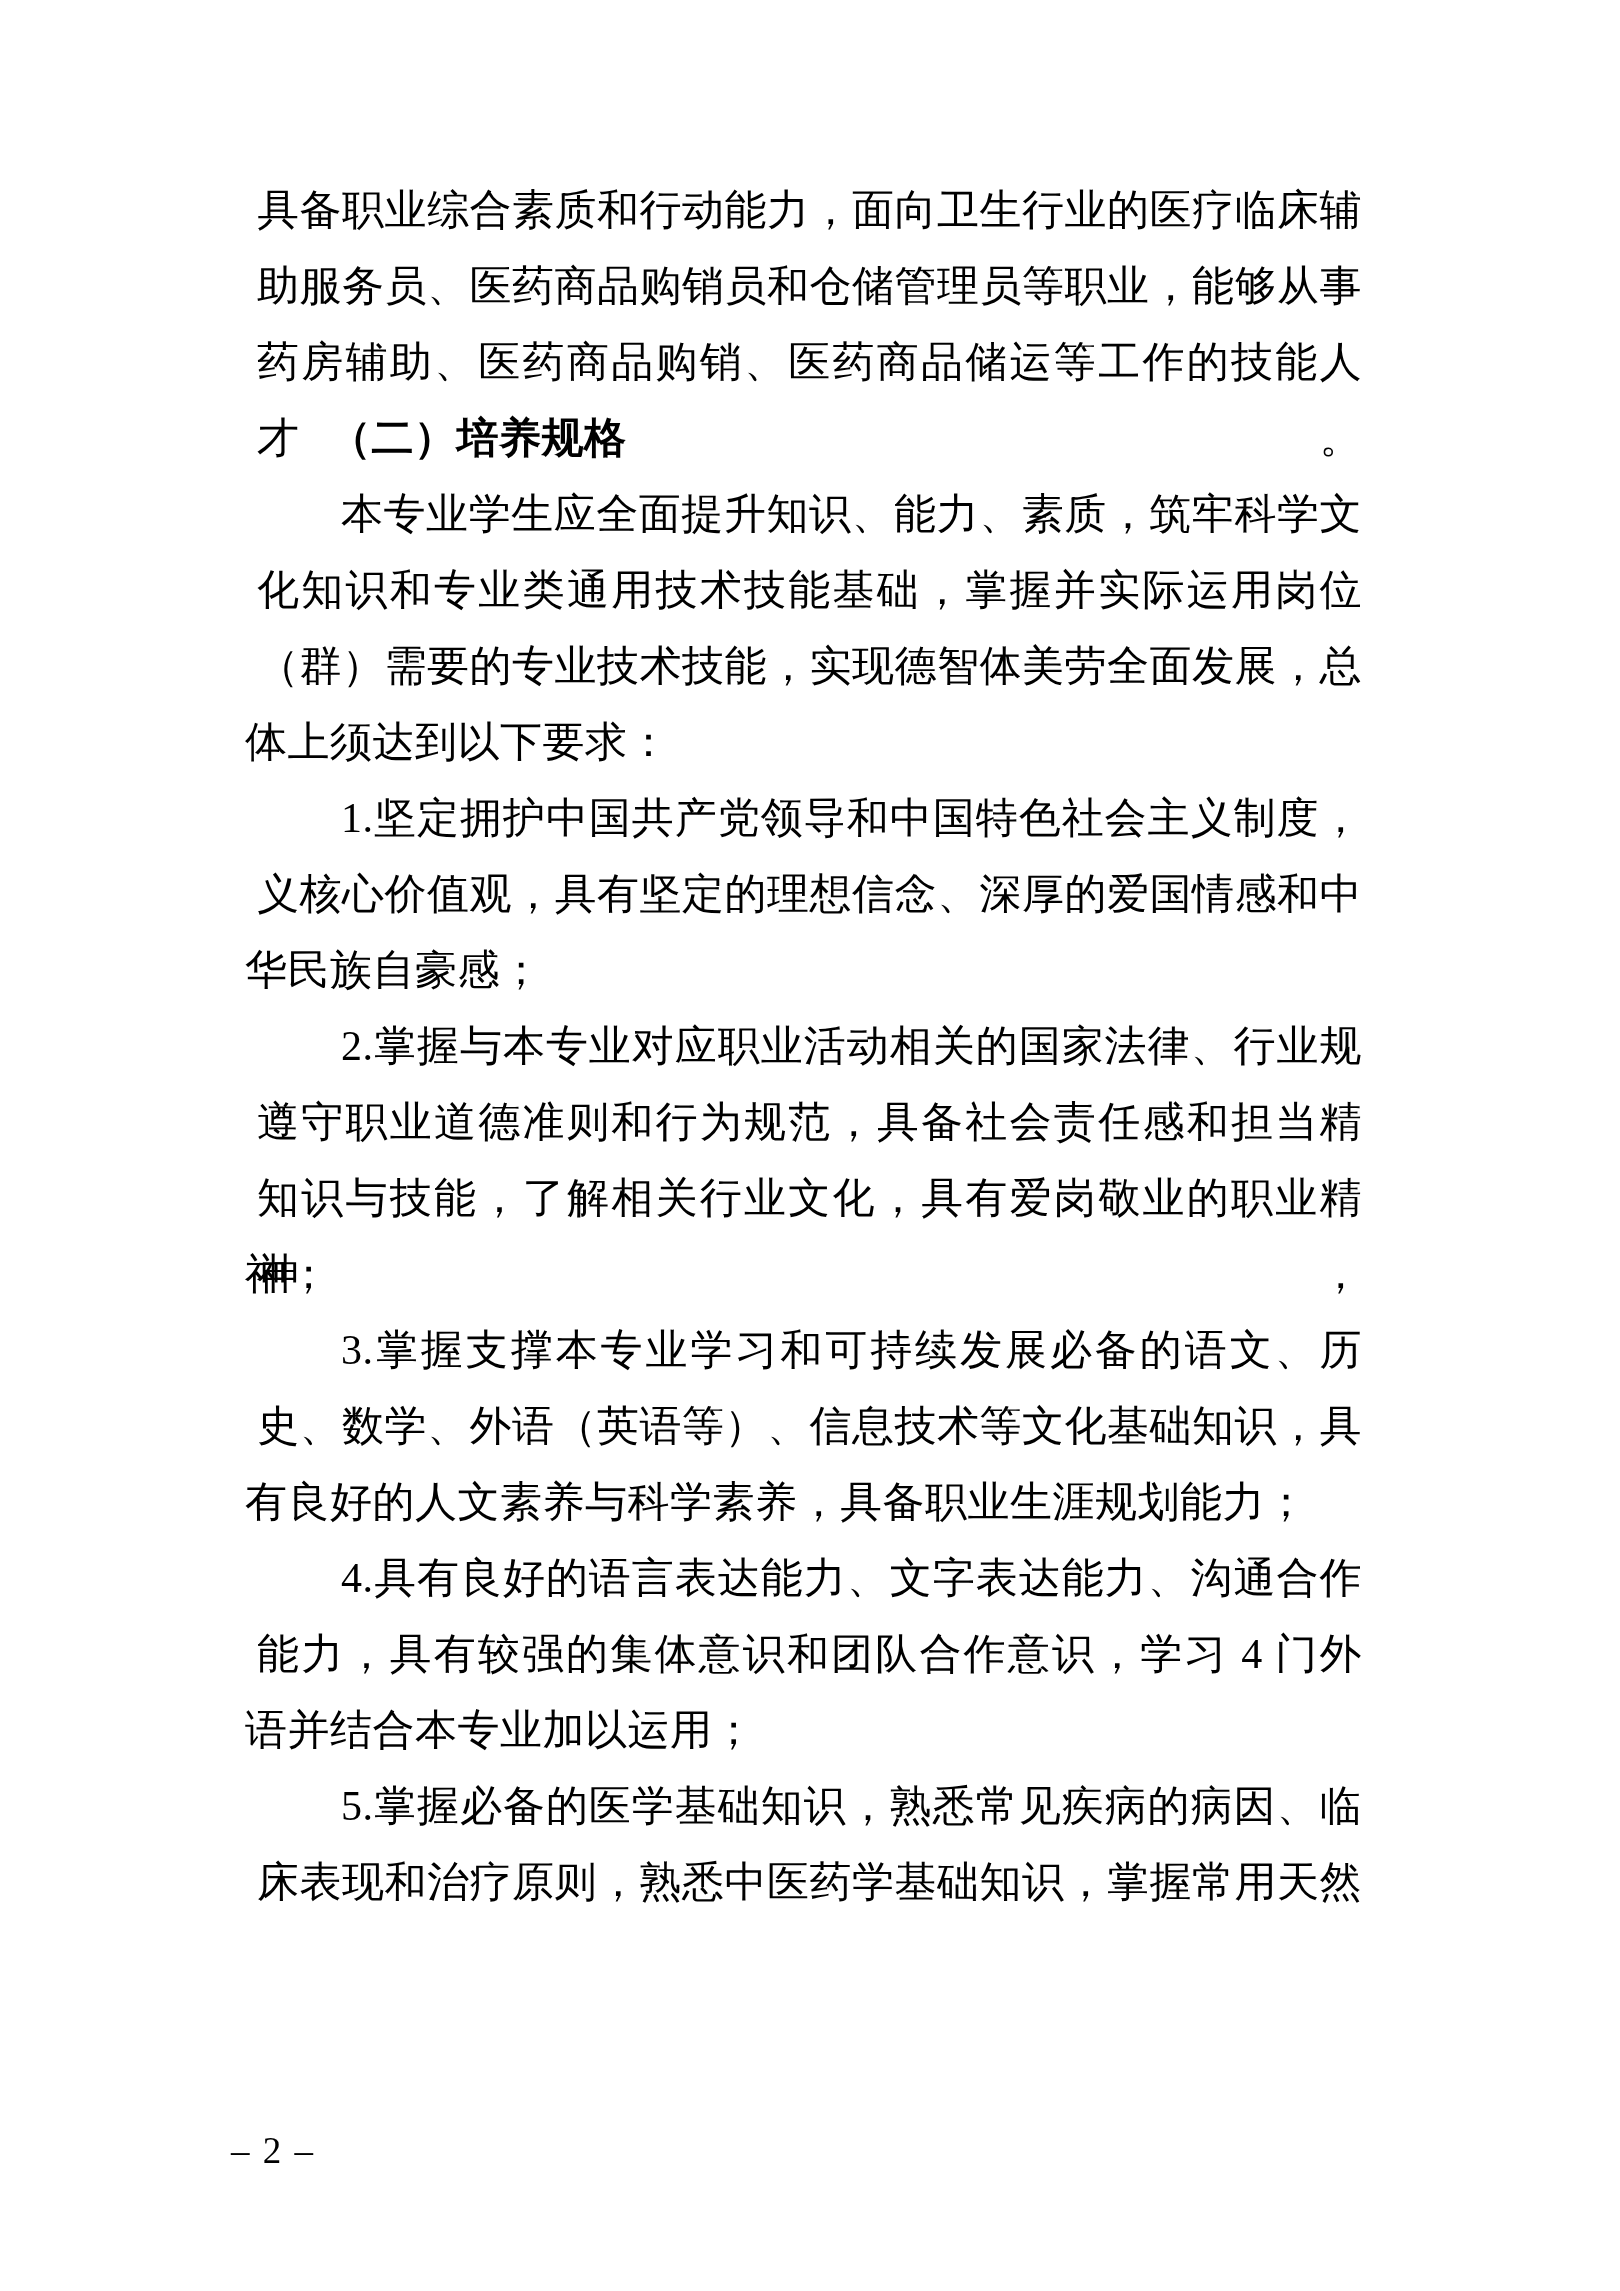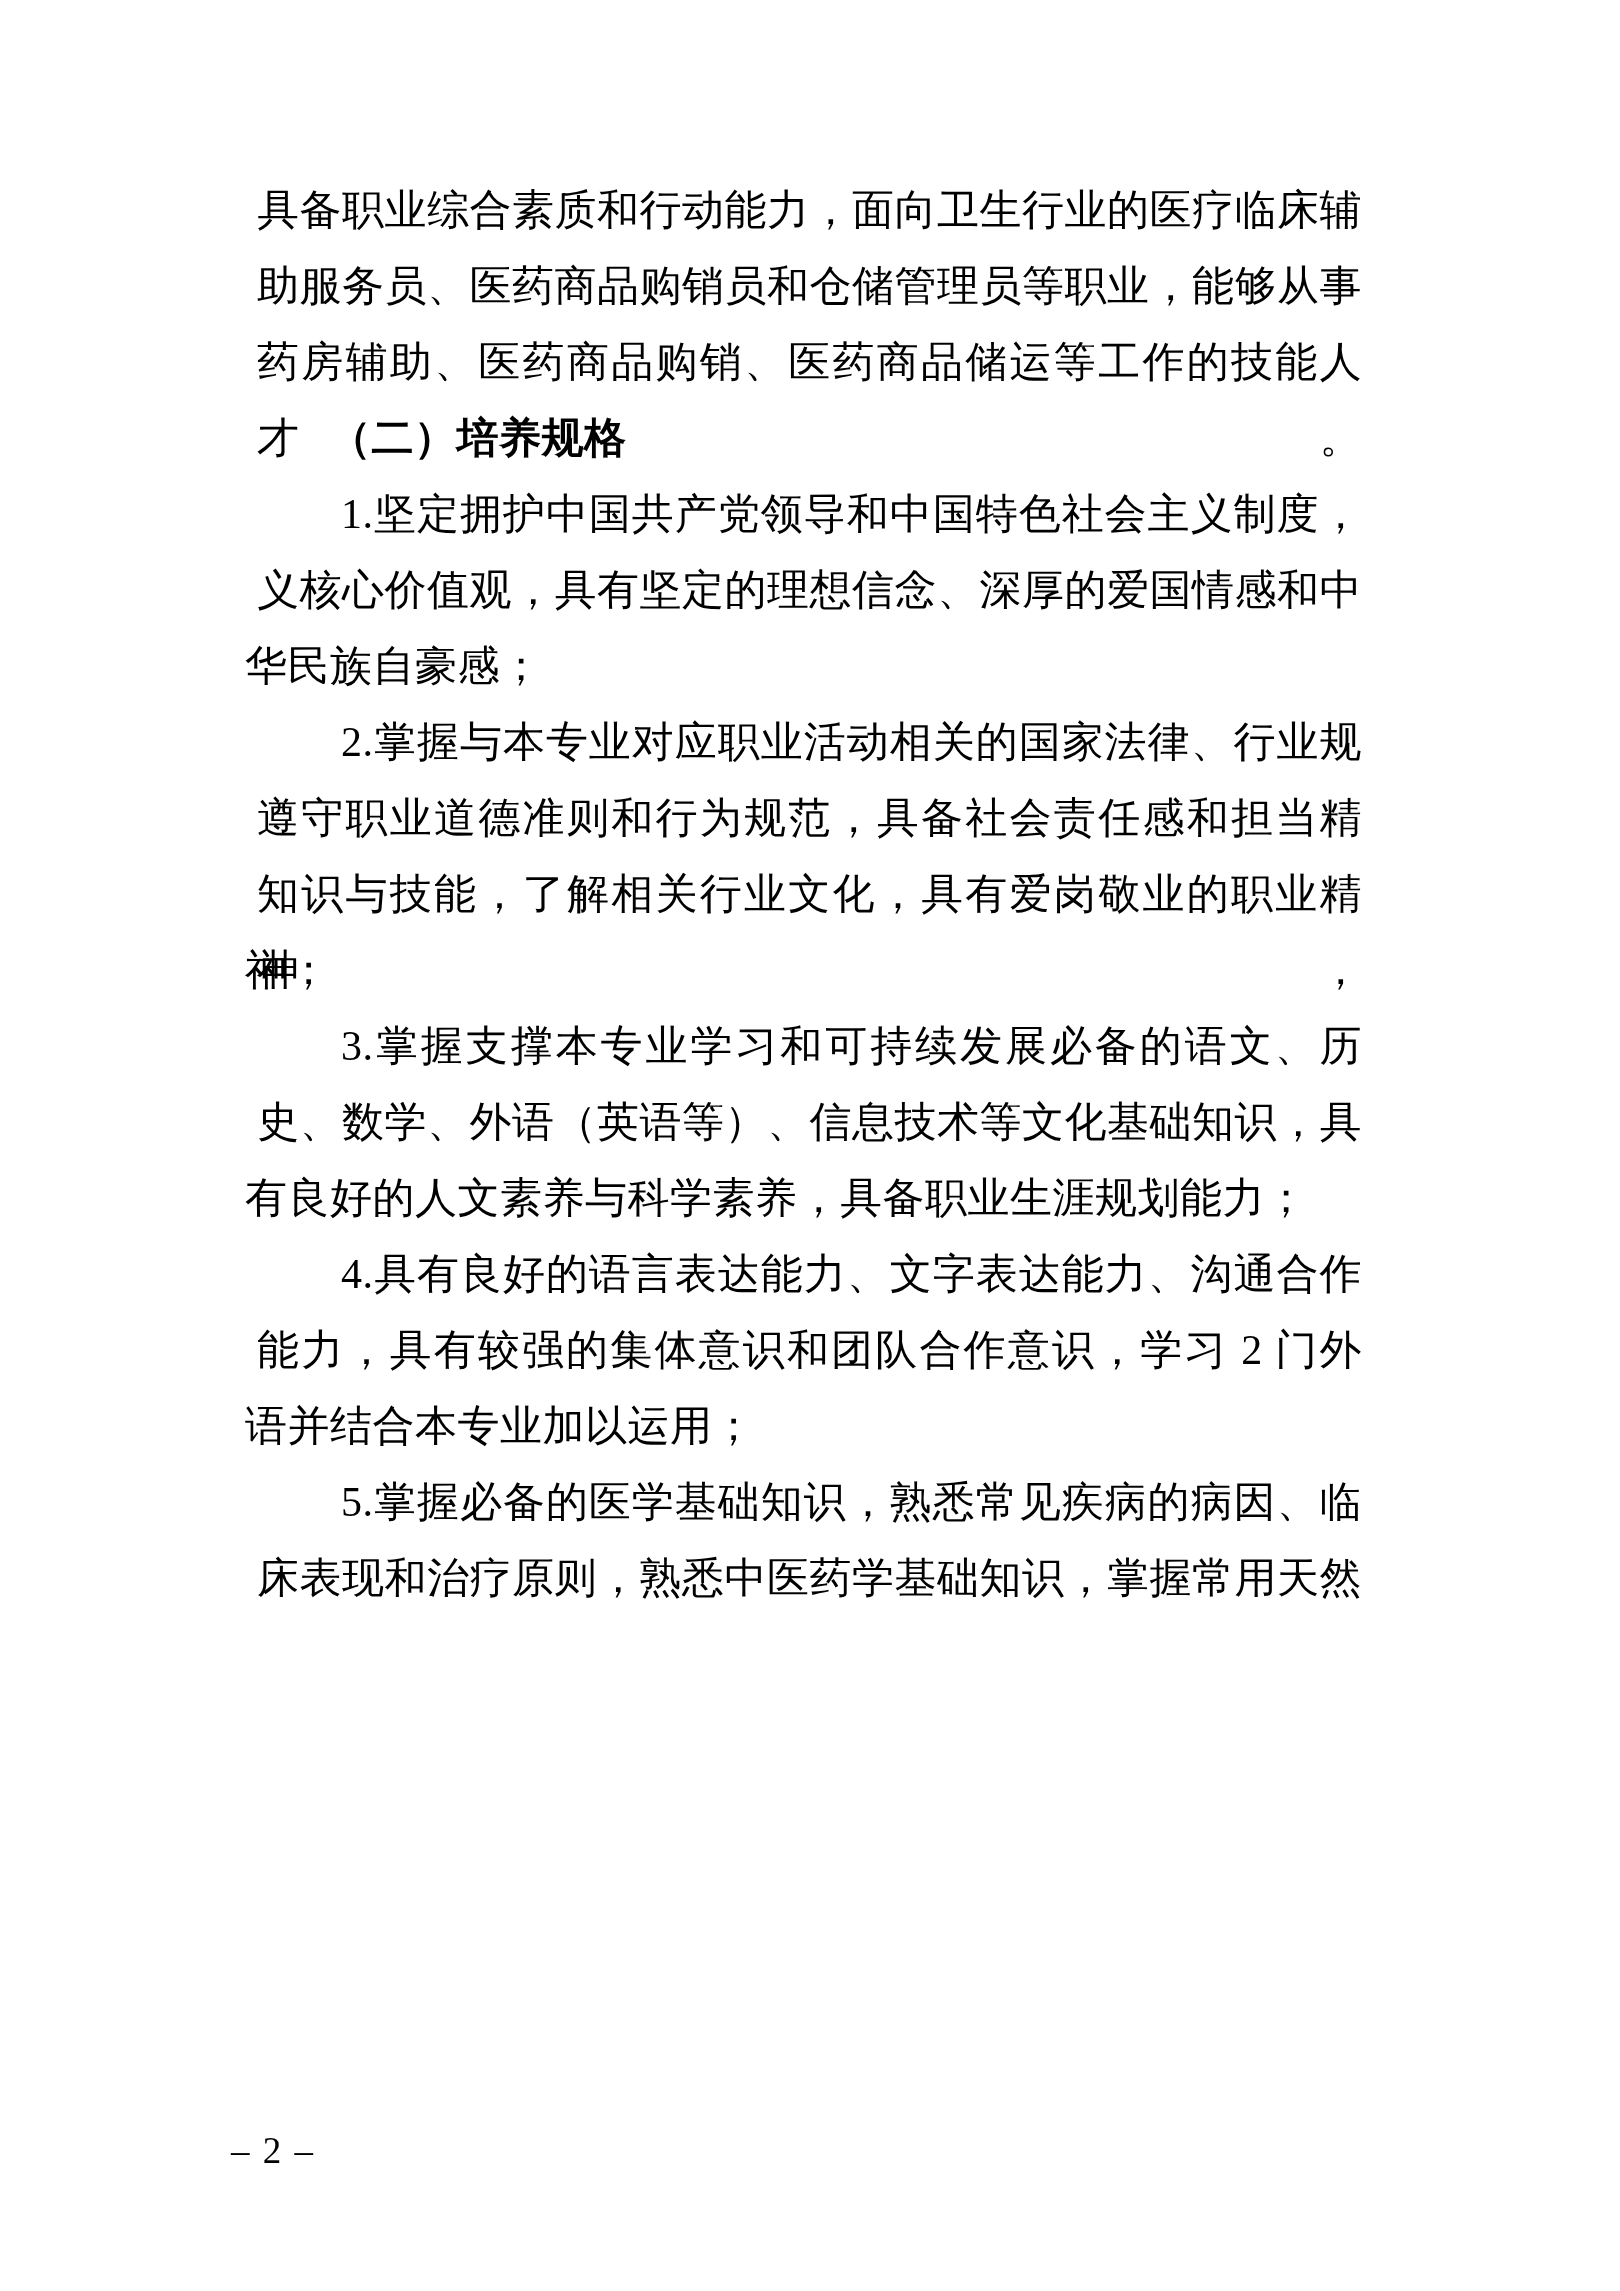--- a/index.html
+++ b/index.html
@@ -57,38 +57,44 @@
   <div class="doc-body">
       <div class="para body">
         <div class="line fill">具备职业综合素质和行动能力，面向卫生行业的医疗临床辅</div>
         <div class="line fill">助服务员、医药商品购销员和仓储管理员等职业，能够从事</div>
         <div class="line fill">药房辅助、医药商品购销、医药商品储运等工作的技能人才。</div>
       </div>
       <div class="para heading">
         <div class="line indent">（二）培养规格</div>
       </div>
       <div class="para body">
+        <div class="line fill indent">本专业学生应全面提升知识、能力、素质，筑牢科学文</div>
+        <div class="line fill">化知识和专业类通用技术技能基础，掌握并实际运用岗位</div>
+        <div class="line fill">（群）需要的专业技术技能，实现德智体美劳全面发展，总</div>
+        <div class="line">体上须达到以下要求：</div>
+      </div>
+      <div class="para body">
         <div class="line fill indent">1.坚定拥护中国共产党领导和中国特色社会主义制度，</div>
         <div class="line fill">义核心价值观，具有坚定的理想信念、深厚的爱国情感和中</div>
         <div class="line">华民族自豪感；</div>
       </div>
       <div class="para body">
         <div class="line fill indent">2.掌握与本专业对应职业活动相关的国家法律、行业规</div>
         <div class="line fill">遵守职业道德准则和行为规范，具备社会责任感和担当精</div>
         <div class="line fill">知识与技能，了解相关行业文化，具有爱岗敬业的职业精神，</div>
         <div class="line">神；</div>
       </div>
       <div class="para body">
         <div class="line fill indent">3.掌握支撑本专业学习和可持续发展必备的语文、历</div>
         <div class="line fill">史、数学、外语（英语等）、信息技术等文化基础知识，具</div>
         <div class="line">有良好的人文素养与科学素养，具备职业生涯规划能力；</div>
       </div>
       <div class="para body">
         <div class="line fill indent">4.具有良好的语言表达能力、文字表达能力、沟通合作</div>
-        <div class="line fill">能力，具有较强的集体意识和团队合作意识，学习 2 门外</div>
+        <div class="line fill">能力，具有较强的集体意识和团队合作意识，学习 4 门外</div>
         <div class="line">语并结合本专业加以运用；</div>
       </div>
       <div class="para body">
         <div class="line fill indent">5.掌握必备的医学基础知识，熟悉常见疾病的病因、临</div>
         <div class="line fill">床表现和治疗原则，熟悉中医药学基础知识，掌握常用天然</div>
       </div>
     </div>
   <div class="page-number">– 2 –</div>
 </div>
 

